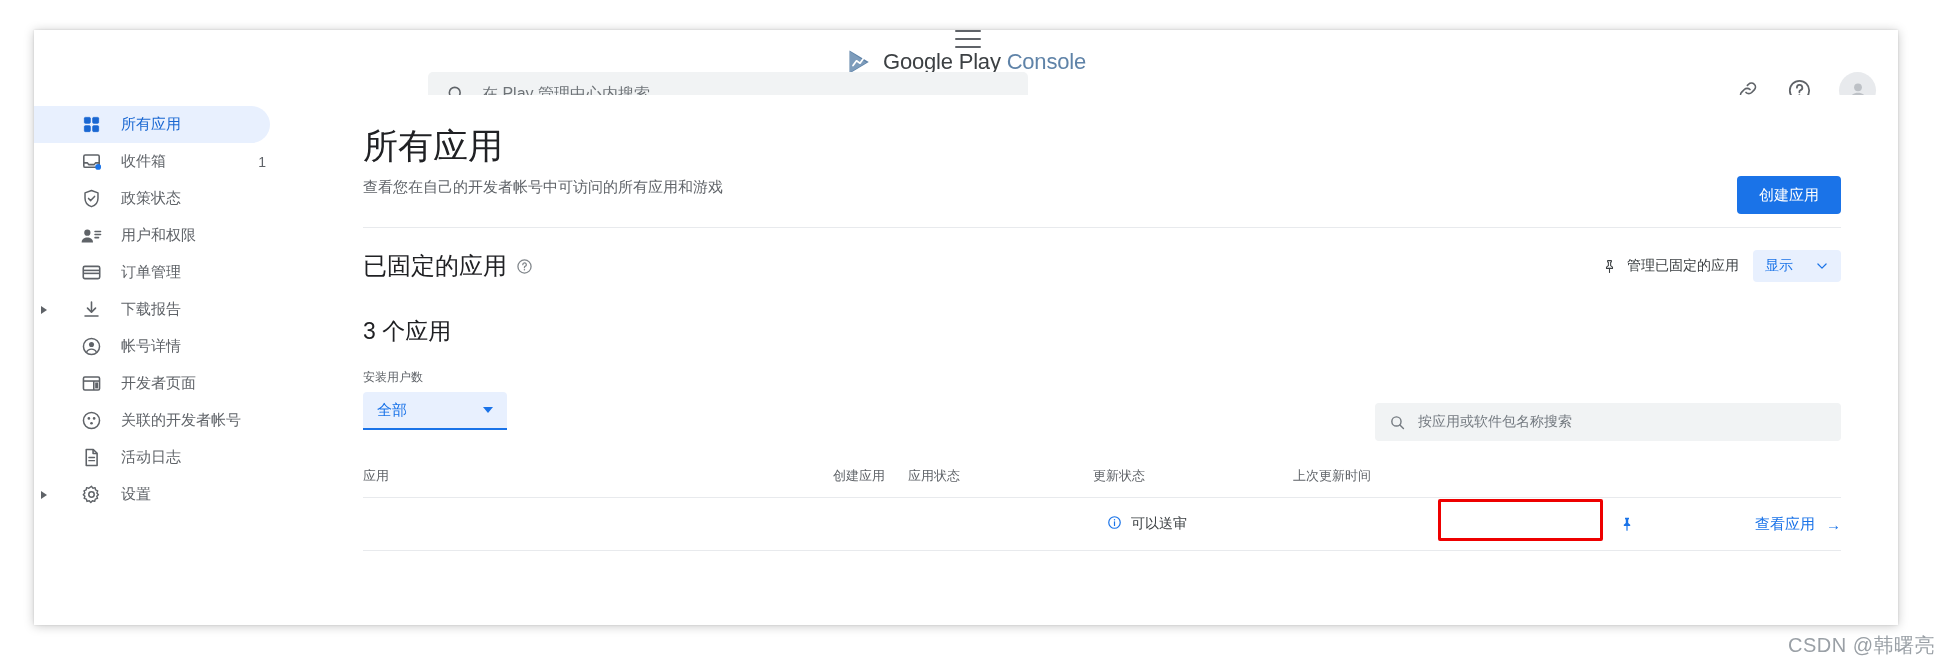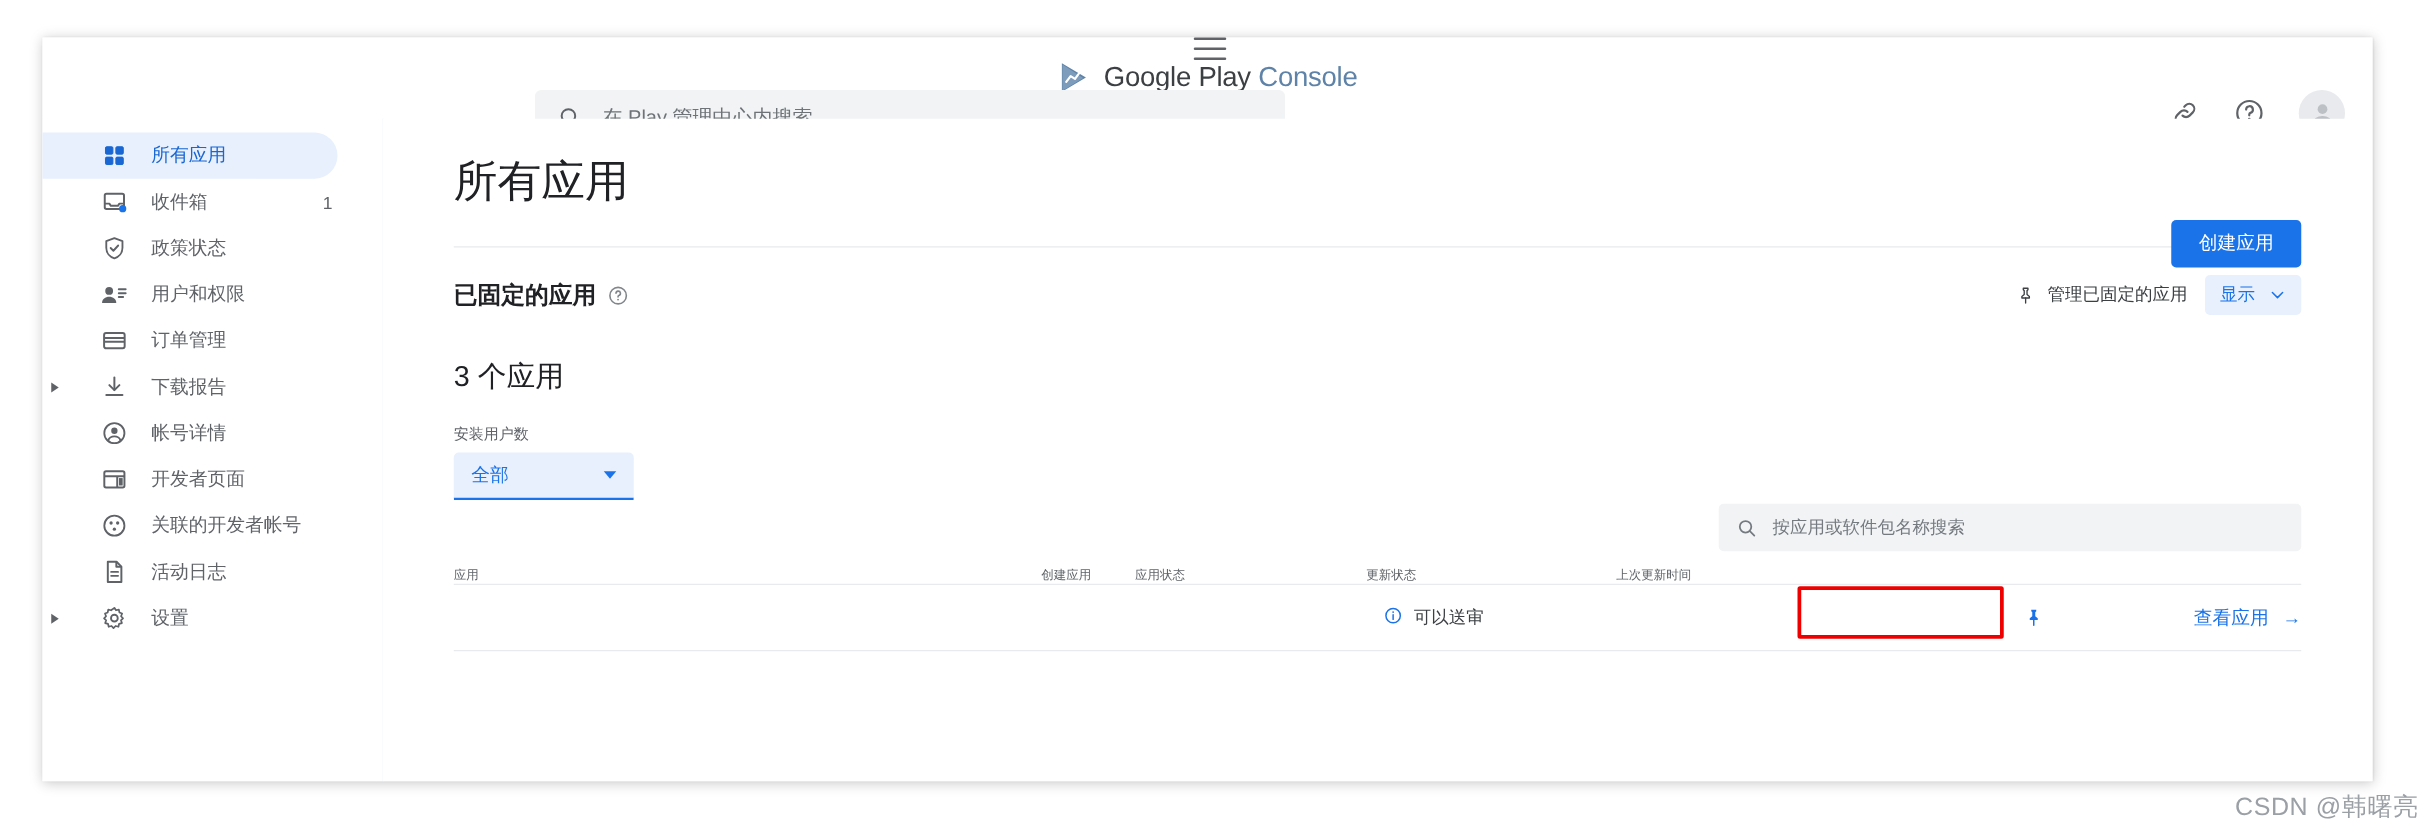--- a/index.html
+++ b/index.html
@@ -132,34 +132,34 @@
     cursor: pointer; line-height: 38px;
   }
 
   .hr { height: 1px; background: #e8eaed; margin-top: 30px; }
 
   .section-row {
     display: flex; align-items: center;
     margin-top: 22px;
   }
   .section-title {
-    font-size: 19px; color: #202124; font-weight: 700;
+    font-size: 24px; color: #202124; font-weight: 400;
     display: flex; align-items: center; gap: 9px;
   }
   .section-right {
     margin-left: auto; display: flex; align-items: center; gap: 14px;
   }
   .manage-pinned {
     display: flex; align-items: center; gap: 10px;
     color: #3c4043; font-size: 14px; cursor: pointer;
   }
   .show-select {
     background: #e8f0fe; color: #1a73e8;
     border-radius: 4px; height: 32px;
-    display: flex; align-items: center; gap: 11px;
+    display: flex; align-items: center; gap: 22px;
     padding: 0 12px; font-size: 14px; cursor: pointer;
   }
 
   .count-title {
     font-size: 23px; color: #202124; font-weight: 400;
     margin-top: 34px;
   }
 
   .filter-wrap { margin-top: 22px; position: relative; }
   .filter-label { font-size: 12px; color: #5f6368; margin-bottom: 6px; }
@@ -184,22 +184,22 @@
     width: 466px; height: 38px;
     background: #f1f3f4; border-radius: 4px;
     display: flex; align-items: center; gap: 12px;
     padding: 0 14px;
   }
   .app-search .ph { color: #747a80; font-size: 14px; }
 
   
   .tbl { margin-top: 37px; width: 100%; position: relative; }
   .tbl-head {
-    display: flex; align-items: flex-end;
-    height: 30px; font-size: 10px; color: #5f6368;
+    display: flex; align-items: flex-start;
+    height: 30px; font-size: 13px; color: #5f6368;
   }
   .tbl-head .c-app { width: 470px; }
   .tbl-head .c-install { width: 75px; }
   .tbl-head .c-status { width: 185px; }
   .tbl-head .c-update { width: 200px; }
   .tbl-head .c-time { width: 260px; }
   .tbl-line { height: 1px; background: #e8eaed; }
   .tbl-row {
     display: flex; align-items: center;
     height: 52px; position: relative;
@@ -423,20 +423,21 @@
         </span>
         <span class="nav-label">设置</span>
       </div>
     </div>
 
     <div class="divider-v"></div>
 
     <div class="main">
 
       <div class="page-title">所有应用</div>
+      <div class="page-sub">查看您在自己的开发者帐号中可访问的所有应用和游戏</div>
 
       <button class="create-btn">创建应用</button>
 
       <div class="hr"></div>
 
       <div class="section-row">
         <div class="section-title">
           <span>已固定的应用</span>
           <svg width="17" height="17" viewBox="0 0 24 24">
             <circle cx="12" cy="12" r="9.3" fill="none" stroke="#80868b" stroke-width="1.8"></circle>

